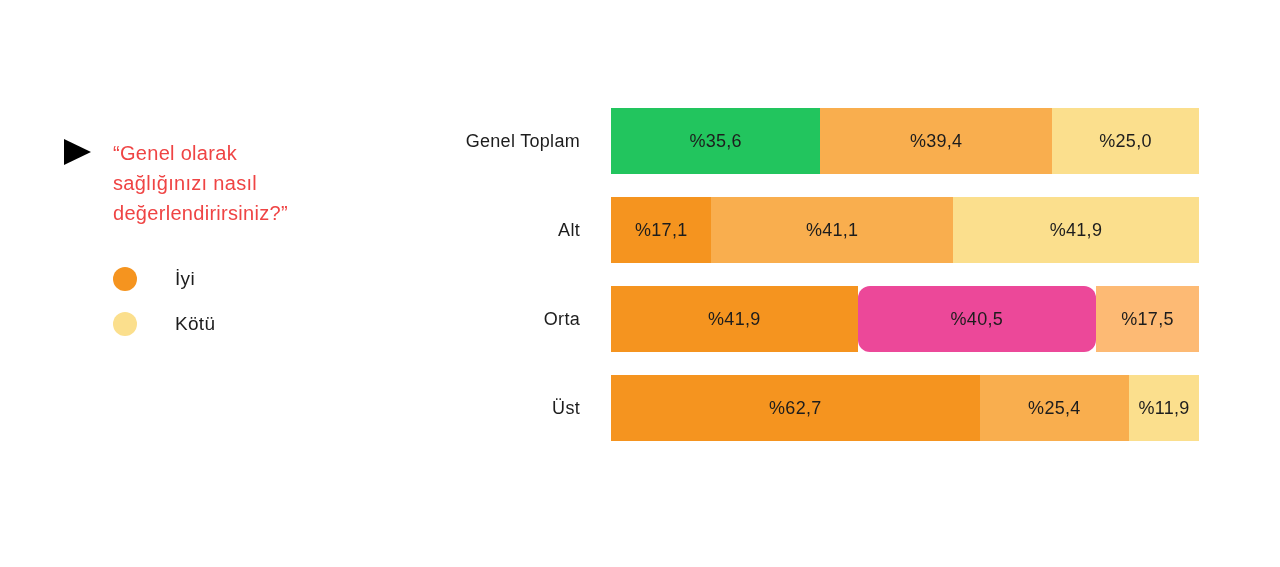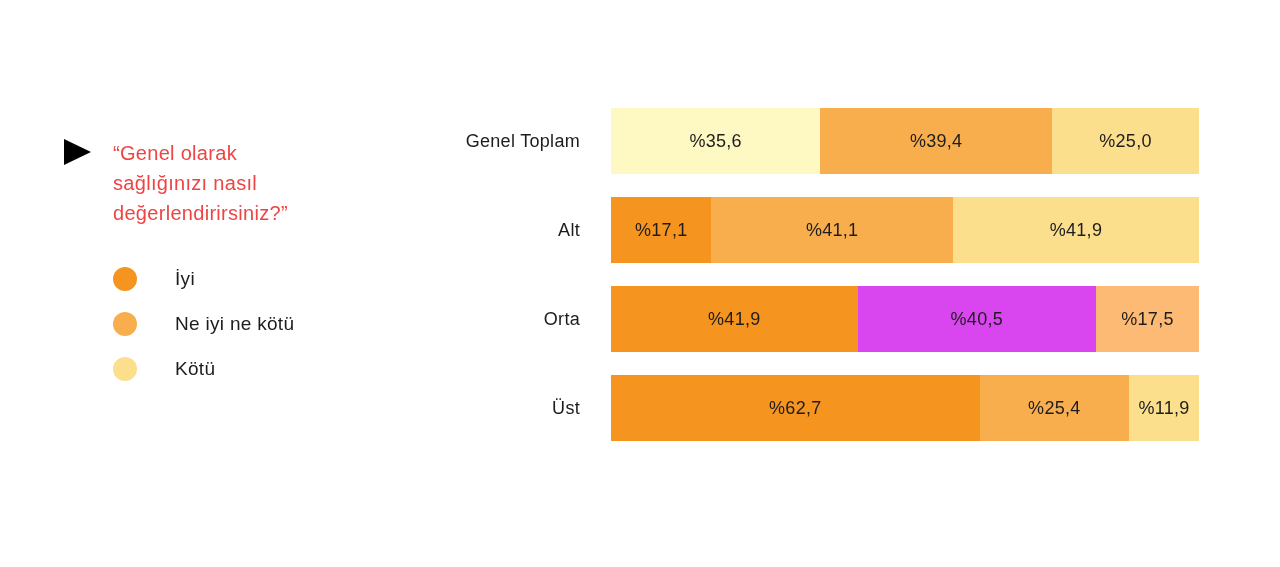--- a/index.html
+++ b/index.html
@@ -102,34 +102,30 @@
   <div class="q-text">“Genel olarak
 sağlığınızı nasıl
 değerlendirirsiniz?”</div>
 
   <div class="legend" id="legend">
       <div class="legend-item">
         <span class="legend-swatch" style="background: rgb(245, 148, 31);"></span>
         <span class="legend-label">İyi</span>
       </div>
       <div class="legend-item">
-        <span class="legend-swatch" style="background: rgb(249, 174, 78);"></span>
-        <span class="legend-label">Ne iyi ne kötü</span>
-      </div>
-      <div class="legend-item">
         <span class="legend-swatch" style="background: rgb(251, 223, 141);"></span>
         <span class="legend-label">Kötü</span>
       </div>
     </div>
 
   <div class="chart" id="chart">
       <div class="chart-row">
         <div class="row-label">Genel Toplam</div>
         <div class="row-bar">
-          <div class="bar-seg" style="flex-grow: 35.6; flex-basis: 0px; background: #fef9c3;">
+          <div class="bar-seg" style="flex-grow: 35.6; flex-basis: 0px; background: #22c55e;">
             <span>%35,6</span>
           </div>
           <div class="bar-seg" style="flex-grow: 39.4; flex-basis: 0px; background: rgb(249, 174, 78);">
             <span>%39,4</span>
           </div>
           <div class="bar-seg" style="flex-grow: 25; flex-basis: 0px; background: rgb(251, 223, 141);">
             <span>%25,0</span>
           </div>
         </div>
       </div>
@@ -146,21 +142,21 @@
             <span>%41,9</span>
           </div>
         </div>
       </div>
       <div class="chart-row">
         <div class="row-label">Orta</div>
         <div class="row-bar">
           <div class="bar-seg" style="flex-grow: 41.9; flex-basis: 0px; background: rgb(245, 148, 31);">
             <span>%41,9</span>
           </div>
-          <div class="bar-seg" style="flex-grow: 40.5; flex-basis: 0px; background: #d946ef;">
+          <div class="bar-seg" style="flex-grow: 40.5; flex-basis: 0px; background: #ec4899; border-radius: 12px;">
             <span>%40,5</span>
           </div>
           <div class="bar-seg" style="flex-grow: 17.5; flex-basis: 0px; background: #fdba74;">
             <span>%17,5</span>
           </div>
         </div>
       </div>
       <div class="chart-row">
         <div class="row-label">Üst</div>
         <div class="row-bar">

